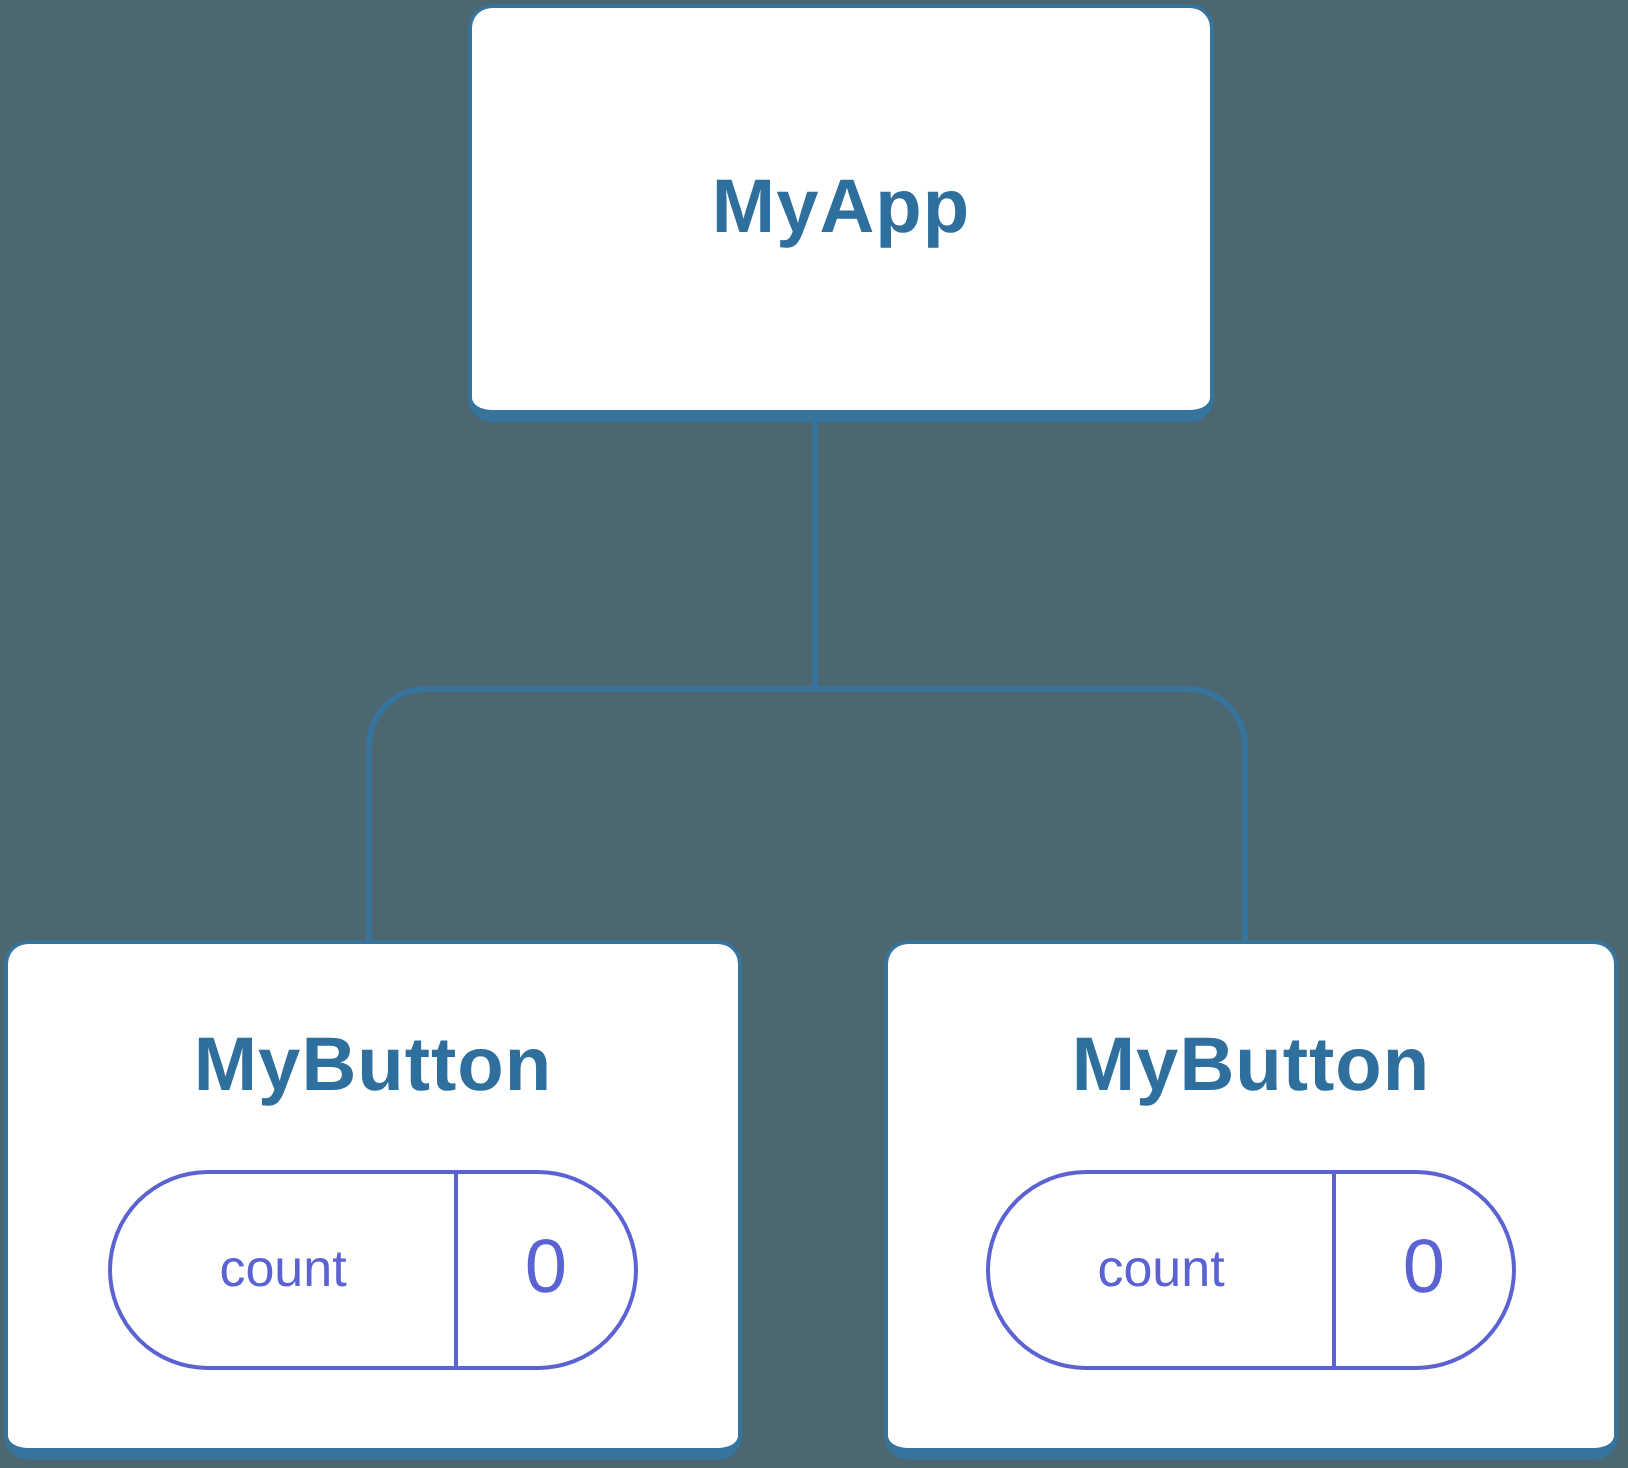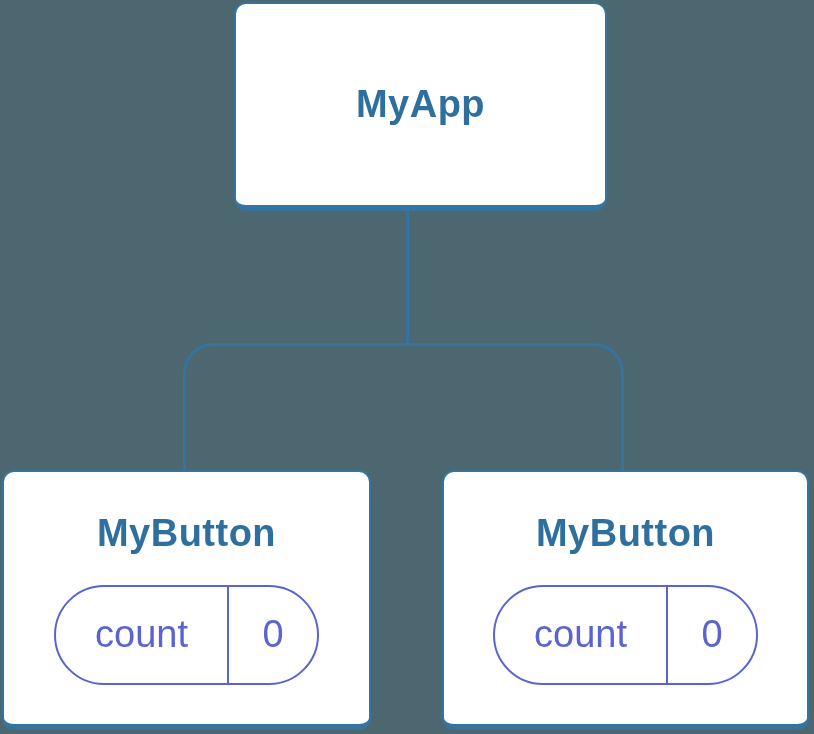--- a/index.html
+++ b/index.html
@@ -77,21 +77,21 @@
     display:flex;
     align-items:stretch;
     overflow:hidden;
     background:var(--fill);
   }
   .state-name{
     flex:1 1 auto;
     display:flex;
     align-items:center;
     justify-content:center;
-    font-size:38px;
+    font-size:26px;
     color:var(--accent);
   }
   .state-value{
     width:88px;
     display:flex;
     align-items:center;
     justify-content:center;
     font-size:38px;
     color:var(--accent);
     border-left:2px solid var(--accent);

